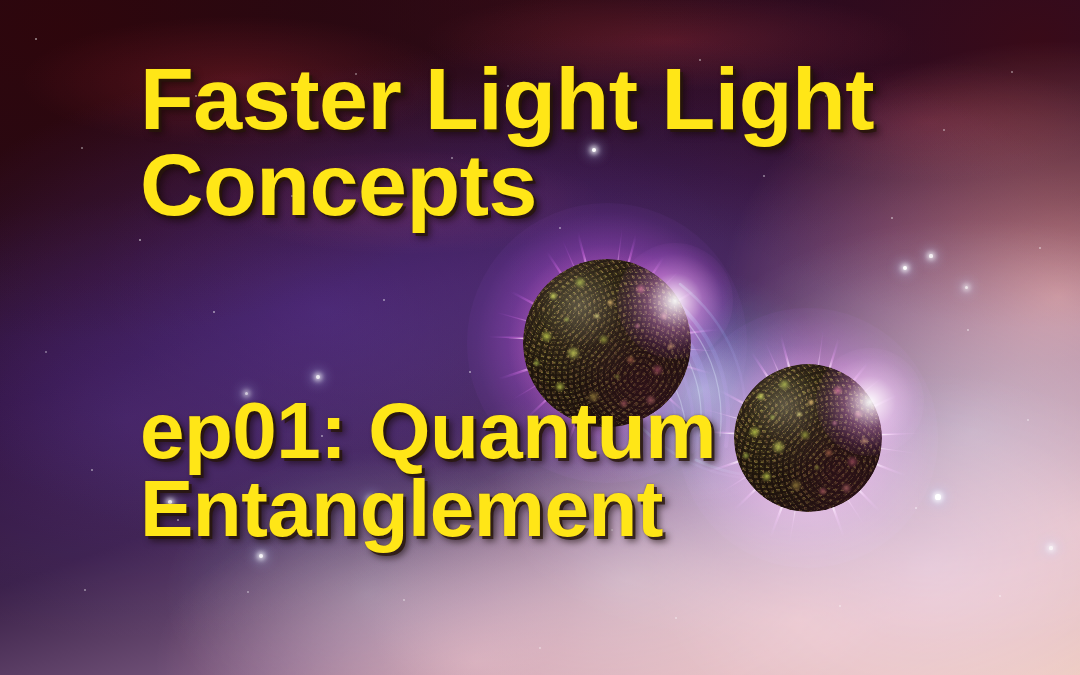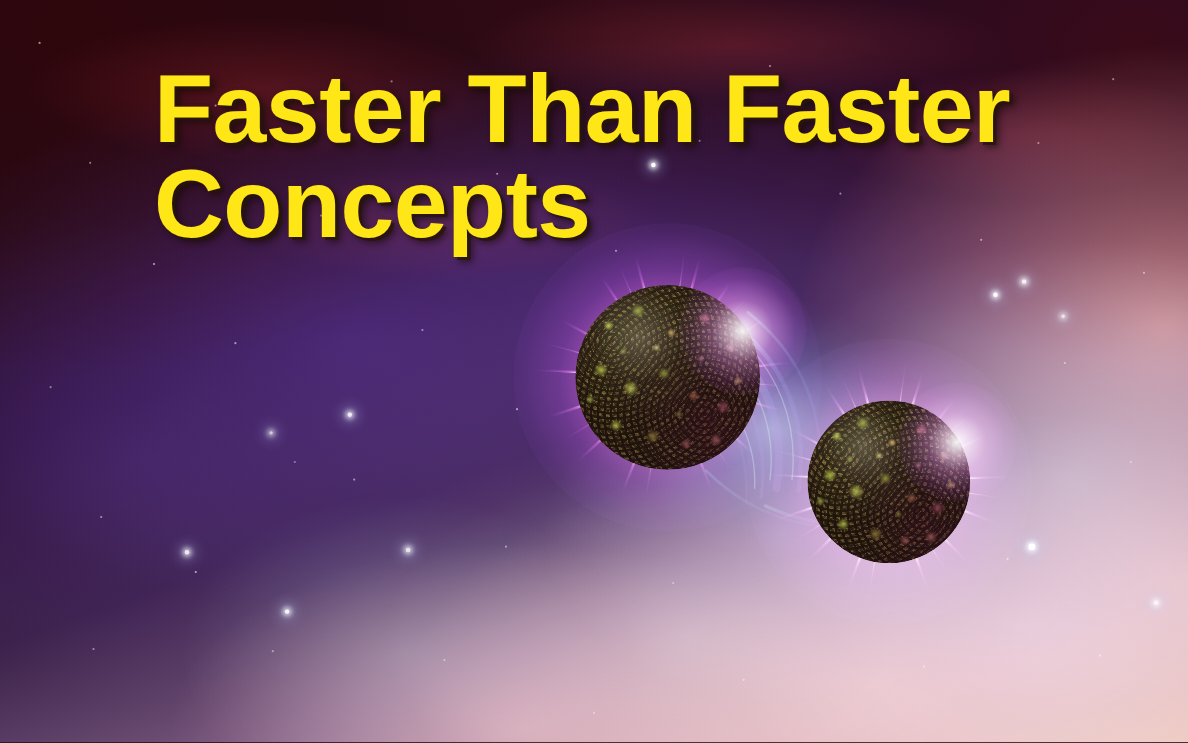--- a/index.html
+++ b/index.html
@@ -445,17 +445,19 @@
       </svg>
       <div class="orb" style="left:56px; top:56px; width:148px; height:148px;">
         <div class="orb-crust"></div>
         <div class="orb-shade"></div>
       </div>
       <div class="orb-flare" style="left:138px; top:40px; width:108px; height:108px;"></div>
     </div>
   </div>
 
   <div id="text-layer">
-    <div class="title-block" id="main-title">Faster Than Faster
+    <div class="title-block" id="main-title">Faster Light Light
 Concepts</div>
+    <div class="title-block" id="episode-title">ep01: Quantum
+Entanglement</div>
   </div>
 
 </div>
 
 </body></html>

